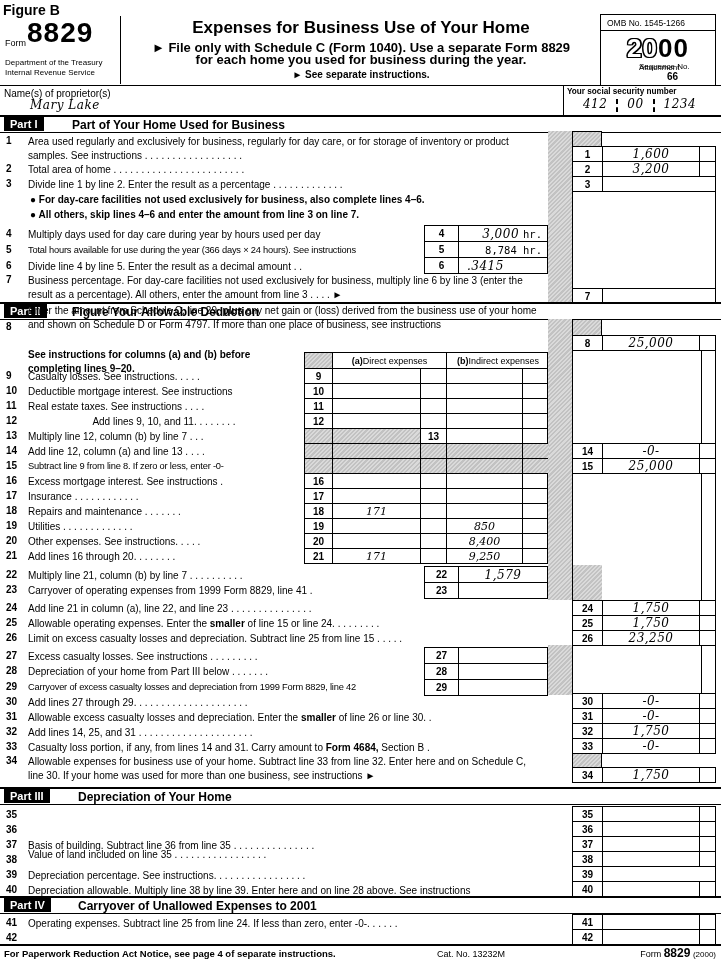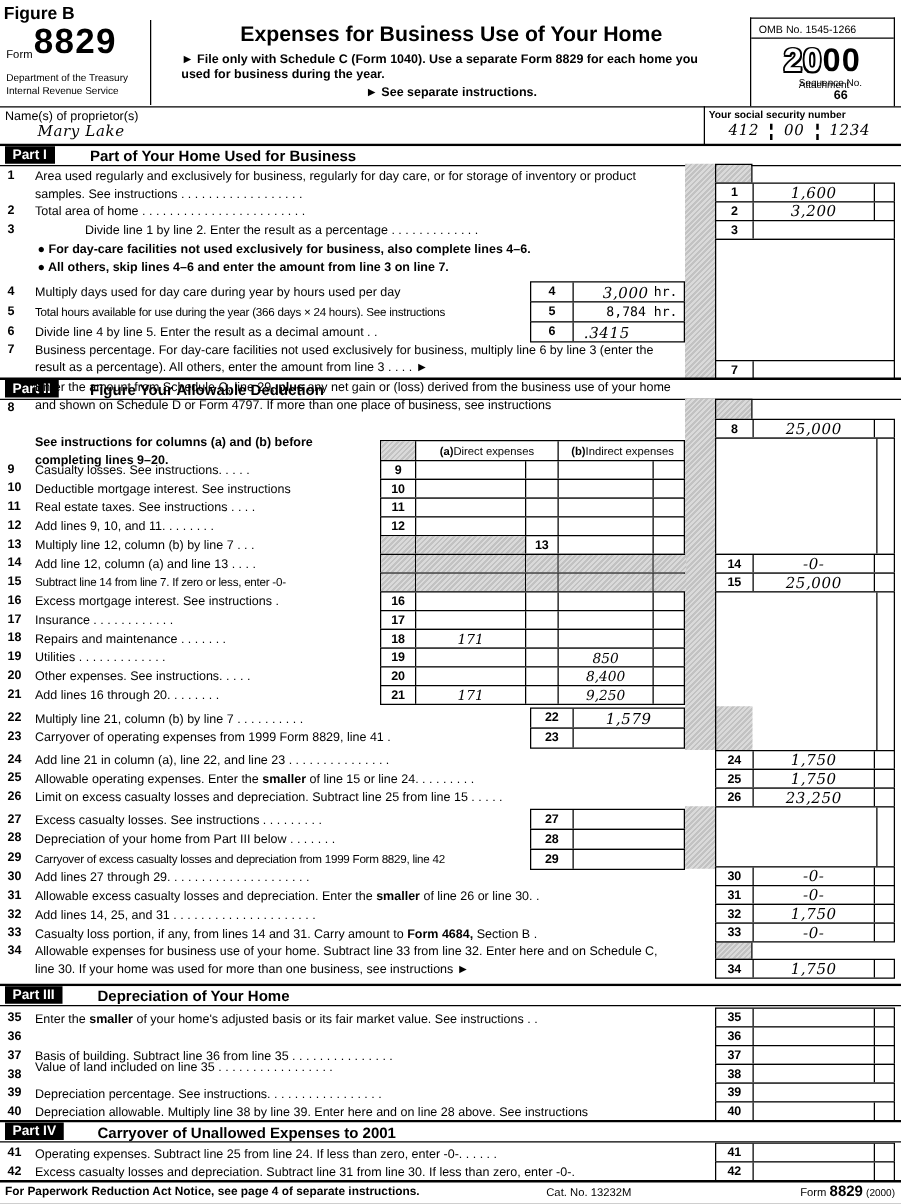--- a/index.html
+++ b/index.html
@@ -46,21 +46,21 @@
   <div class="abs b" style="left:3px;top:2px;font-size:14px;">Figure B</div>
   <div class="abs" style="left:5px;top:38px;font-size:9px;">Form</div>
   <div class="abs b" style="left:27px;top:17px;font-size:28px;letter-spacing:1px;">8829</div>
   <div class="abs" style="left:5px;top:58px;font-size:8px;line-height:10px;">
     <div>Department of the Treasury</div>
     <div>Internal Revenue Service</div>
   </div>
   <div class="abs" style="left:120px;top:16px;width:1px;height:68px;background:#000;"></div>
 
   <div class="abs b" style="left:122px;top:18px;width:478px;text-align:center;font-size:17px;">Expenses for Business Use of Your Home</div>
-  <div class="abs b" style="left:145px;top:42px;width:432px;font-size:10px;line-height:12px;">► File only with Schedule C (Form 1040). Use a separate Form 8829 for each home you used for business during the year.</div>
+  <div class="abs b" style="left:145px;top:42px;width:432px;text-align:center;font-size:13px;line-height:12px;">► File only with Schedule C (Form 1040). Use a separate Form 8829 for each home you used for business during the year.</div>
   <div class="abs b" style="left:122px;top:69px;width:478px;text-align:center;font-size:10px;">► See separate instructions.</div>
 
   <div class="abs" style="left:600px;top:14px;width:116px;height:71px;border-left:1px solid #000;border-top:1px solid #000;border-right:1px solid #000;box-sizing:border-box;">
     <div style="padding:3px 0 2px 6px;font-size:8.5px;border-bottom:1px solid #000;">OMB No. 1545-1266</div>
     <div class="b" style="text-align:center;font-size:26px;margin-top:2px;letter-spacing:1px;"><span class="outline">20</span><span>00</span></div>
     <div style="position:absolute;left:38px;bottom:13px;font-size:8px;">Attachment</div>
     <div style="position:absolute;left:38px;bottom:3px;font-size:8px;"><span>Sequence No.</span> <span class="b" style="font-size:10px;margin-left:28px;">66</span></div>
   </div>
 
   <div class="hline" style="top:85px;height:1px;"></div>
@@ -80,21 +80,21 @@
   </div>
 
   <div class="abs shade" style="left:548px;top:131px;width:24px;height:172px;"></div>
   <div class="abs shade" style="left:572px;top:131px;width:30px;height:16px;border:1px solid #000;box-sizing:border-box;"></div>
 
   <div class="ln" style="top:135px;">1</div>
   <div class="lbl" style="left:28px;top:135px;width:514px;">Area used regularly and exclusively for business, regularly for day care, or for storage of inventory or product samples. See instructions . . . . . . . . . . . . . . . . . .</div>
   <div class="ln" style="top:163px;">2</div>
   <div class="lbl" style="left:28px;top:163px;width:514px;">Total area of home . . . . . . . . . . . . . . . . . . . . . . . .</div>
   <div class="ln" style="top:178px;">3</div>
-  <div class="lbl" style="left:28px;top:178px;width:514px;margin-left:40px;">Divide line 1 by line 2. Enter the result as a percentage . . . . . . . . . . . . .</div>
+  <div class="lbl" style="left:28px;top:178px;width:514px;">Divide line 1 by line 2. Enter the result as a percentage . . . . . . . . . . . . .</div>
   <div class="lbl b" style="left:30px;top:193px;width:500px;">● For day-care facilities not used exclusively for business, also complete lines 4–6.</div>
   <div class="lbl b" style="left:30px;top:208px;width:500px;">● All others, skip lines 4–6 and enter the amount from line 3 on line 7.</div>
   <div class="ln" style="top:228px;">4</div>
   <div class="lbl" style="left:28px;top:228px;width:392px;">Multiply days used for day care during year by hours used per day</div>
   <div class="ln" style="top:244px;">5</div>
   <div class="lbl cond" style="left:28px;top:244px;width:394px;">Total hours available for use during the year (366 days × 24 hours). See instructions</div>
   <div class="ln" style="top:260px;">6</div>
   <div class="lbl" style="left:28px;top:260px;width:392px;">Divide line 4 by line 5. Enter the result as a decimal amount .  .</div>
   <div class="ln" style="top:274px;">7</div>
   <div class="lbl" style="left:28px;top:274px;width:514px;">Business percentage. For day-care facilities not used exclusively for business, multiply line 6 by line 3 (enter the result as a percentage). All others, enter the amount from line 3 . . . . ►</div>
@@ -164,27 +164,27 @@
   <div class="lbl" style="left:28px;top:304px;width:516px;"><span>Enter the amount from Schedule C, line 29, </span><span class="b">plus</span><span> any net gain or (loss) derived from the business use of your home and shown on Schedule D or Form 4797. If more than one place of business, see instructions</span></div>
   <div class="lbl b" style="left:28px;top:348px;width:266px;">See instructions for columns (a) and (b) before completing lines 9–20.</div>
 
   <div class="ln" style="top:370px;">9</div>
   <div class="lbl" style="left:28px;top:370px;width:272px;">Casualty losses. See instructions. . . . .</div>
   <div class="ln" style="top:385px;">10</div>
   <div class="lbl" style="left:28px;top:385px;width:272px;">Deductible mortgage interest. See instructions</div>
   <div class="ln" style="top:400px;">11</div>
   <div class="lbl" style="left:28px;top:400px;width:272px;">Real estate taxes. See instructions . . . .</div>
   <div class="ln" style="top:415px;">12</div>
-  <div class="lbl" style="left:28px;top:415px;width:272px;">Add lines 9, 10, and 11. . . . . . . .</div>
+  <div class="lbl" style="left:28px;top:415px;width:272px;text-align:center;">Add lines 9, 10, and 11. . . . . . . .</div>
   <div class="ln" style="top:430px;">13</div>
   <div class="lbl" style="left:28px;top:430px;width:272px;">Multiply line 12, column (b) by line 7 . . .</div>
   <div class="ln" style="top:445px;">14</div>
   <div class="lbl" style="left:28px;top:445px;width:272px;">Add line 12, column (a) and line 13 . . . .</div>
   <div class="ln" style="top:460px;">15</div>
-  <div class="lbl cond" style="left:28px;top:460px;width:274px;">Subtract line 14 from line 7. If zero or less, enter -0-</div>
+  <div class="lbl cond" style="left:28px;top:460px;width:274px;">Subtract line 9 from line 8. If zero or less, enter -0-</div>
   <div class="ln" style="top:475px;">16</div>
   <div class="lbl" style="left:28px;top:475px;width:272px;">Excess mortgage interest. See instructions .</div>
   <div class="ln" style="top:490px;">17</div>
   <div class="lbl" style="left:28px;top:490px;width:272px;">Insurance . . . . . . . . . . . .</div>
   <div class="ln" style="top:505px;">18</div>
   <div class="lbl" style="left:28px;top:505px;width:272px;">Repairs and maintenance . . . . . . .</div>
   <div class="ln" style="top:520px;">19</div>
   <div class="lbl" style="left:28px;top:520px;width:272px;">Utilities . . . . . . . . . . . . .</div>
   <div class="ln" style="top:535px;">20</div>
   <div class="lbl" style="left:28px;top:535px;width:272px;">Other expenses. See instructions. . . . .</div>
@@ -446,21 +446,20 @@
     <div class="cents"></div>
   </div>
 
   <div class="hline" style="top:787px;height:2px;"></div>
   <div class="bar" style="top:789px;">
     <div class="chip">Part III</div>
     <div class="bartitle" style="left:78px;">Depreciation of Your Home</div>
   </div>
 
   <div class="ln" style="top:809px;">35</div>
-  <div class="lbl" style="left:28px;top:809px;width:516px;"><span>Enter the </span><span class="b">smaller</span><span> of your home's adjusted basis or its fair market value. See instructions .  .</span></div>
   <div class="ln" style="top:824px;">36</div>
   <div class="lbl" style="left:28px;top:824px;width:516px;margin-top:24px;">Value of land included on line 35  . . . . . . . . . . . . . . . . .</div>
   <div class="ln" style="top:839px;">37</div>
   <div class="lbl" style="left:28px;top:839px;width:516px;">Basis of building. Subtract line 36 from line 35 . . . . . . . . . . . . . . .</div>
   <div class="ln" style="top:854px;">38</div>
   <div class="ln" style="top:869px;">39</div>
   <div class="lbl" style="left:28px;top:869px;width:516px;">Depreciation percentage. See instructions. . . . . . . . . . . . . . . . .</div>
   <div class="ln" style="top:884px;">40</div>
   <div class="lbl" style="left:28px;top:884px;width:516px;">Depreciation allowable. Multiply line 38 by line 39. Enter here and on line 28 above. See instructions</div>
 
@@ -498,21 +497,20 @@
 
   <div class="hline" style="top:896px;height:2px;"></div>
   <div class="bar" style="top:898px;">
     <div class="chip">Part IV</div>
     <div class="bartitle" style="left:78px;">Carryover of Unallowed Expenses to 2001</div>
   </div>
 
   <div class="ln" style="top:917px;">41</div>
   <div class="lbl" style="left:28px;top:917px;width:516px;">Operating expenses. Subtract line 25 from line 24. If less than zero, enter -0-. . . . . .</div>
   <div class="ln" style="top:932px;">42</div>
-  <div class="lbl" style="left:28px;top:932px;width:516px;">Excess casualty losses and depreciation. Subtract line 31 from line 30. If less than zero, enter -0-.</div>
 
   <div class="cbox" style="left:572px;top:914px;width:144px;height:16px;">
     <div class="numcell">41</div>
     <div class="valcell"></div>
     <div class="cents"></div>
   </div>
   <div class="cbox" style="left:572px;top:929px;width:144px;height:16px;">
     <div class="numcell">42</div>
     <div class="valcell"></div>
     <div class="cents"></div>

